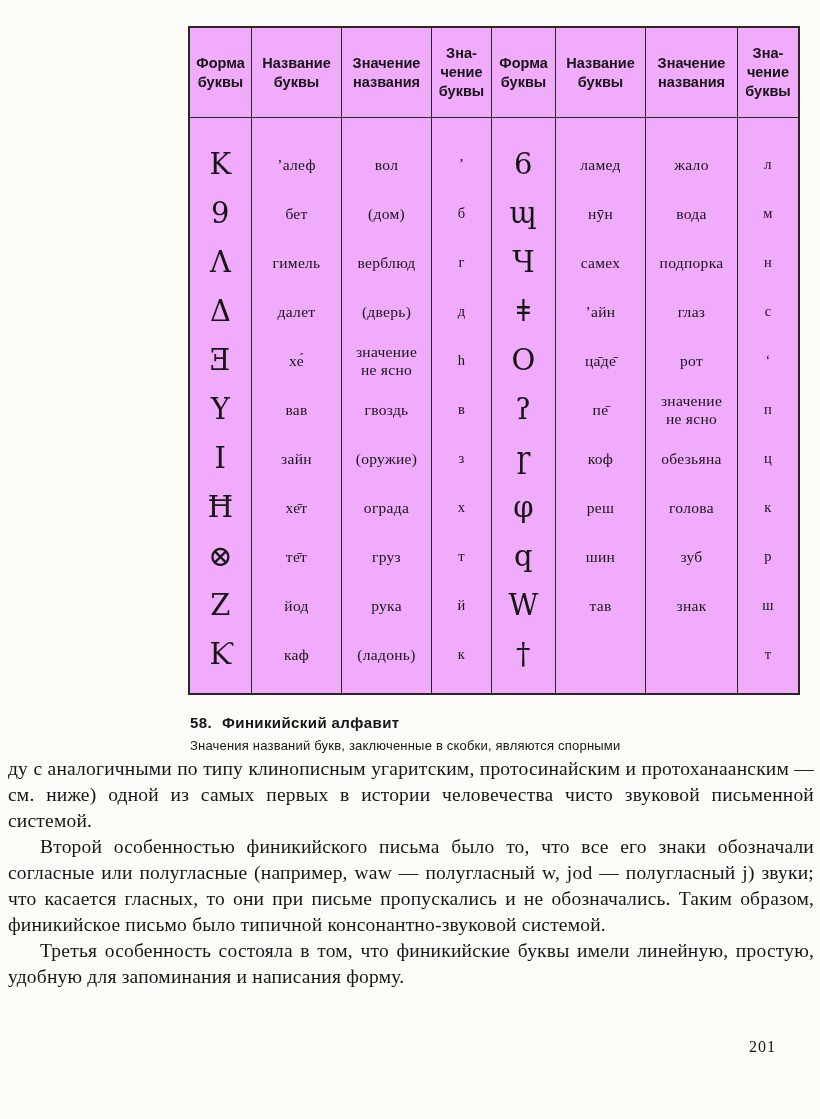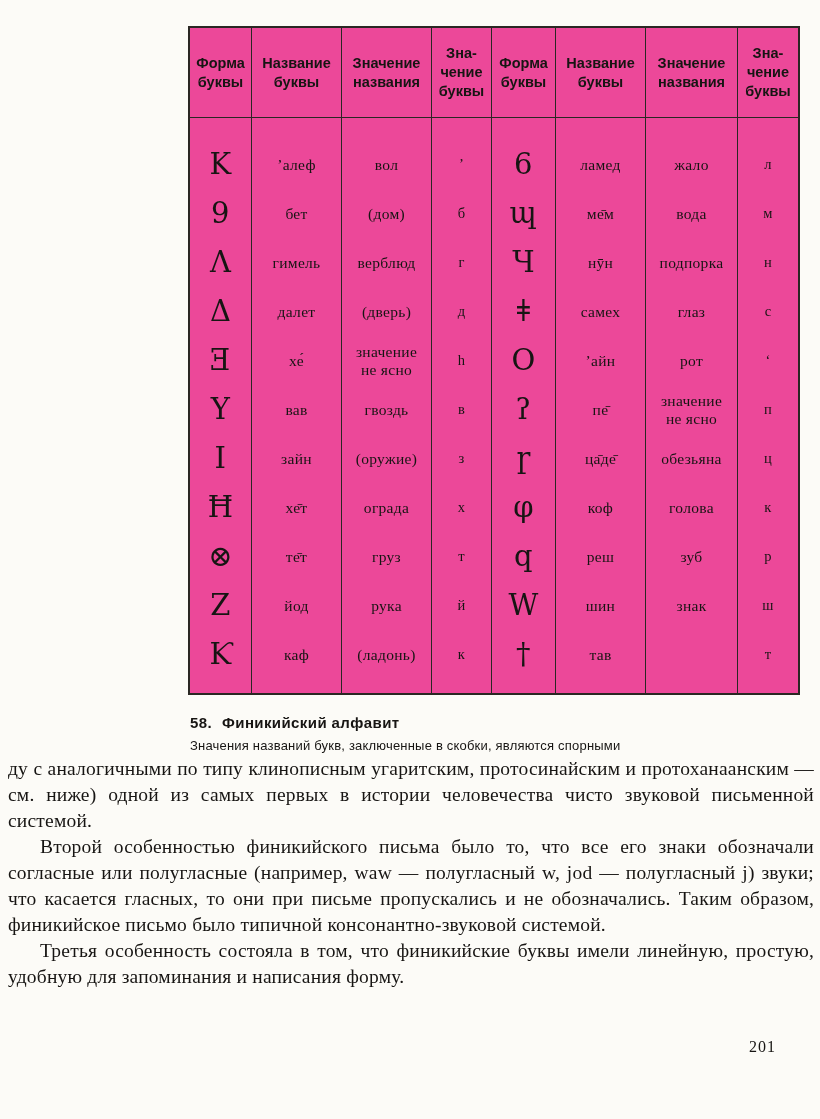--- a/index.html
+++ b/index.html
@@ -12,21 +12,21 @@
     color: #171513;
     font-family: "Liberation Serif", serif;
     overflow: hidden;
   }
   .table-wrap {
     position: absolute;
     left: 188px;
     top: 26px;
     display: flex;
     border: 2px solid #2a2723;
-    background: #ec4899;
+    background: #f0abfc;
   }
   .col { display: flex; flex-direction: column; border-right: 1.5px solid #2a2723; }
   .col:last-child { border-right: none; }
   .col-header {
     height: 90px;
     border-bottom: 1.5px solid #2a2723;
     display: flex;
     align-items: center;
     justify-content: center;
     text-align: center;
@@ -190,26 +190,25 @@
       <div class="cell glyph">W</div>
       <div class="cell glyph">†</div>
     </div>
   </div>
 
   <div class="col" style="width:90px">
     <div class="col-header">Название
 буквы</div>
     <div class="cells">
       <div class="cell">ламед</div>
-      <div class="cell">ме̄м</div>
       <div class="cell">нӯн</div>
       <div class="cell">самех</div>
       <div class="cell">’айн</div>
+      <div class="cell">ца̄де̄</div>
       <div class="cell">пе̄</div>
-      <div class="cell">ца̄де̄</div>
       <div class="cell">коф</div>
       <div class="cell">реш</div>
       <div class="cell">шин</div>
       <div class="cell">тав</div>
     </div>
   </div>
 
   <div class="col" style="width:92px">
     <div class="col-header">Значение
 названия</div>

